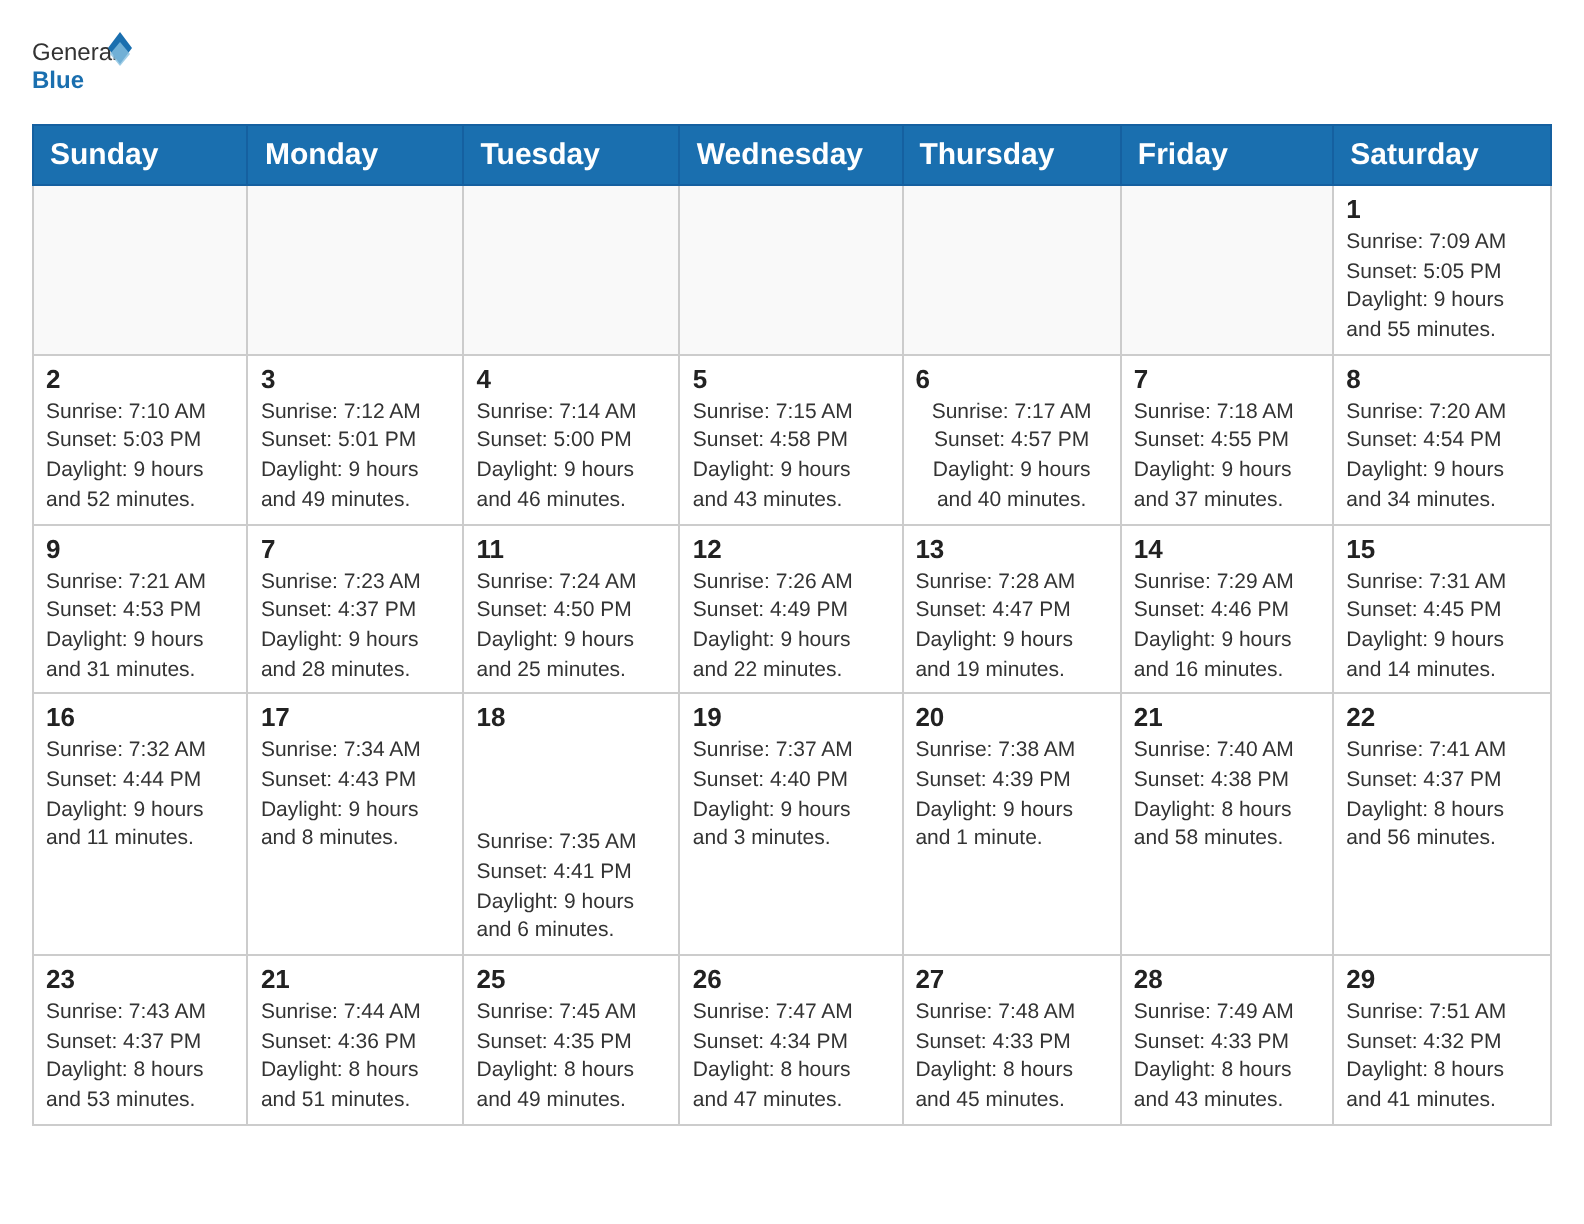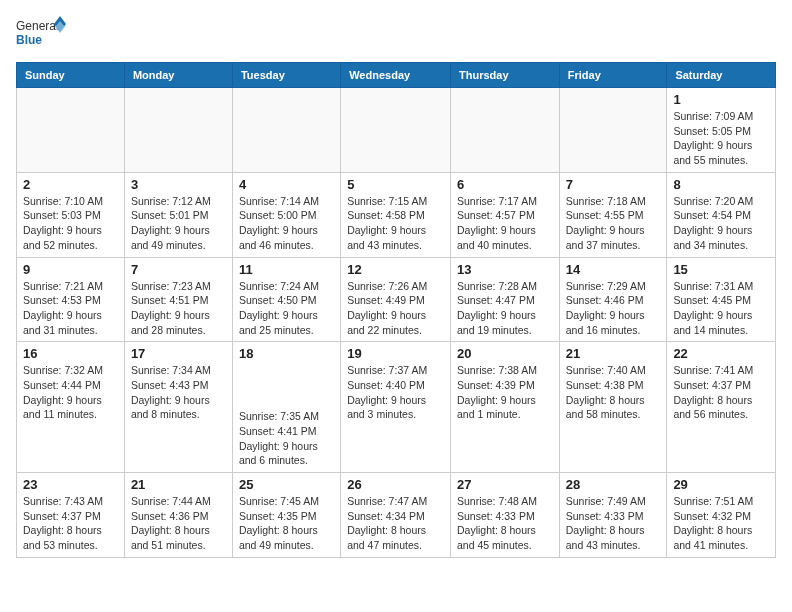--- a/index.html
+++ b/index.html
@@ -35,21 +35,21 @@
       color: #555;
     }
     .calendar {
       width: 100%;
       border-collapse: collapse;
       border: 1px solid #ccc;
     }
     .calendar th {
       background: #1a6faf;
       color: #fff;
-      font-size: 11px;
+      font-size: 15px;
       font-weight: bold;
       padding: 6px 8px;
       text-align: left;
       border: 1px solid #1560a0;
     }
     .calendar td {
       border: 1px solid #ccc;
       vertical-align: top;
       padding: 4px 6px;
       width: 113px;
@@ -142,21 +142,21 @@
 Daylight: 9 hours and 46 minutes.</div>
           </td>
           <td>
             <div class="day-number">5</div>
             <div class="day-info" style="white-space: pre-line;">Sunrise: 7:15 AM
 Sunset: 4:58 PM
 Daylight: 9 hours and 43 minutes.</div>
           </td>
           <td>
             <div class="day-number">6</div>
-            <div class="day-info" style="white-space: pre-line;">Sunrise: 7:17 AM
+            <div class="day-info" style="white-space: pre-line; text-align: center;">Sunrise: 7:17 AM
 Sunset: 4:57 PM
 Daylight: 9 hours and 40 minutes.</div>
           </td>
           <td>
             <div class="day-number">7</div>
             <div class="day-info" style="white-space: pre-line;">Sunrise: 7:18 AM
 Sunset: 4:55 PM
 Daylight: 9 hours and 37 minutes.</div>
           </td>
           <td>
@@ -169,21 +169,21 @@
         <tr>
           <td>
             <div class="day-number">9</div>
             <div class="day-info" style="white-space: pre-line;">Sunrise: 7:21 AM
 Sunset: 4:53 PM
 Daylight: 9 hours and 31 minutes.</div>
           </td>
           <td>
             <div class="day-number">7</div>
             <div class="day-info" style="white-space: pre-line;">Sunrise: 7:23 AM
-Sunset: 4:51 PM
+Sunset: 4:37 PM
 Daylight: 9 hours and 28 minutes.</div>
           </td>
           <td>
             <div class="day-number">11</div>
             <div class="day-info" style="white-space: pre-line;">Sunrise: 7:24 AM
 Sunset: 4:50 PM
 Daylight: 9 hours and 25 minutes.</div>
           </td>
           <td>
             <div class="day-number">12</div>

